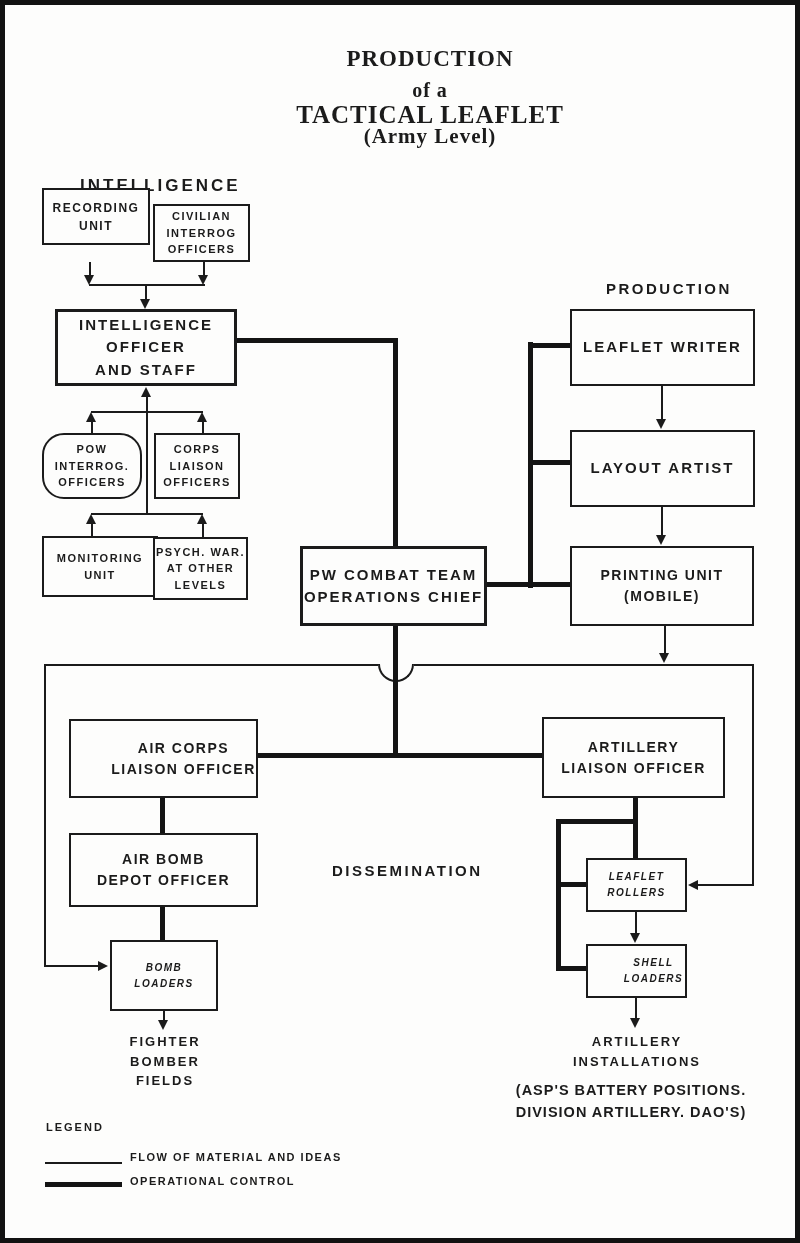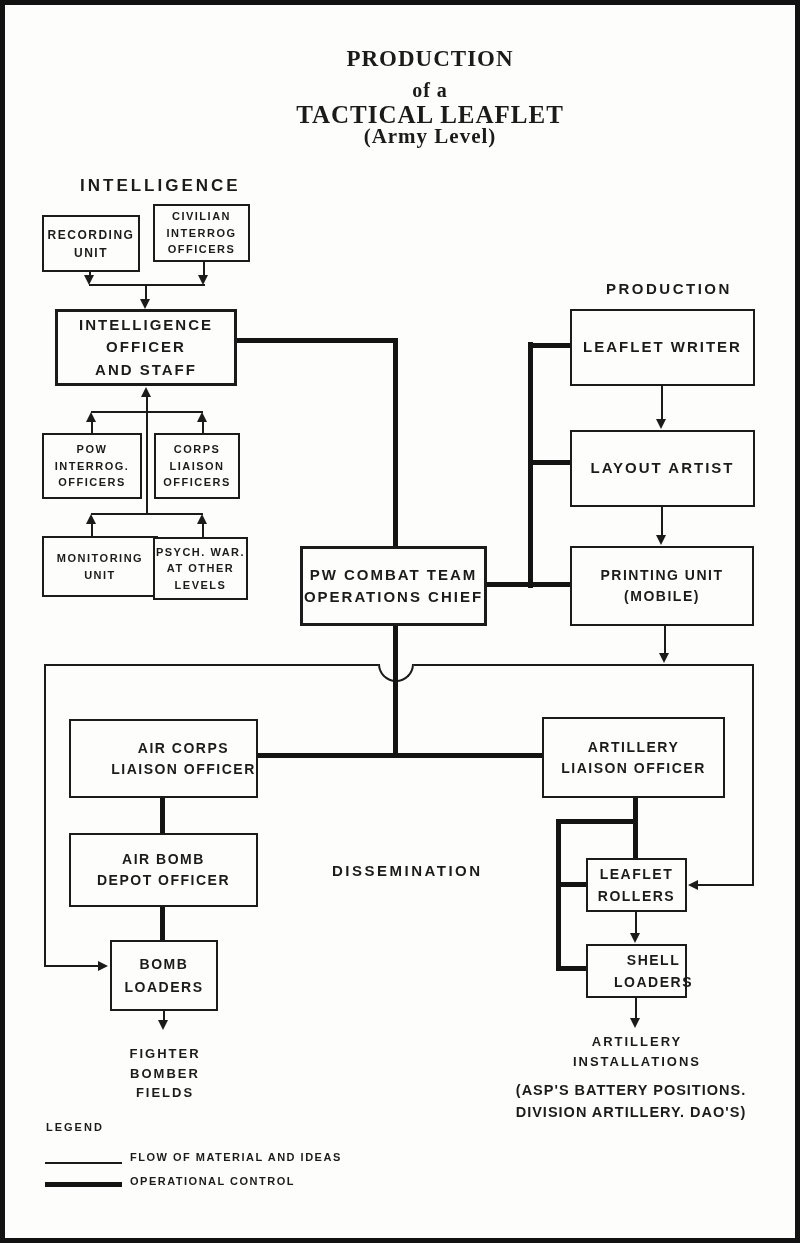--- a/index.html
+++ b/index.html
@@ -19,21 +19,21 @@
 
   
   .bx { position:absolute; box-sizing:border-box; border:2px solid #1b1b1b; background:#fdfdfc;
         display:flex; align-items:center; justify-content:center; text-align:center;
         white-space:pre-line; font-weight:700; letter-spacing:2px; line-height:1.5; z-index:4; }
   .heavy { border-width:3px; }
   .fs15 { font-size:15px; }
   .fs14 { font-size:14px; letter-spacing:1.5px; }
   .fs12 { font-size:12px; letter-spacing:1.5px; }
   .fs11 { font-size:11px; letter-spacing:1.5px; }
-  .fs10 { font-size:14px; letter-spacing:1.5px; line-height:1.6; }
+  .fs10 { font-size:10px; letter-spacing:1.5px; line-height:1.6;font-style:italic; }
 
   
   .h, .v { position:absolute; background:#1b1b1b; z-index:2; }
   .h { height:2px; } .v { width:2px; }
   .kh, .kv { position:absolute; background:#141414; z-index:3; }
   .kh { height:5px; } .kv { width:5px; }
   .arr { position:absolute; width:0; height:0; z-index:2; }
   .ad { border-left:5px solid transparent; border-right:5px solid transparent; border-top:10px solid #1b1b1b; }
   .au { border-left:5px solid transparent; border-right:5px solid transparent; border-bottom:10px solid #1b1b1b; }
   .ar { border-top:5px solid transparent; border-bottom:5px solid transparent; border-left:10px solid #1b1b1b; }
@@ -49,29 +49,29 @@
 
   <div class="tl" style="top:46px;  font-size:23px;">PRODUCTION</div>
   <div class="tl" style="top:101px; font-size:25px;">TACTICAL LEAFLET</div>
   <div class="tl" style="top:79px;  font-size:20px;">of a</div>
   <div class="tl" style="top:124px; font-size:21px;">(Army Level)</div>
 
   <div class="lbl" style="left:80px;  top:176px; font-size:17px; letter-spacing:3px;">INTELLIGENCE</div>
   <div class="lbl" style="left:606px; top:280px; font-size:15px; letter-spacing:2.5px;">PRODUCTION</div>
   <div class="lbl" style="left:332px; top:862px; font-size:15px; letter-spacing:2.5px;">DISSEMINATION</div>
 
-  <div class="bx fs12" style="left:42px;  top:215px; width:98px;  height:57px;">RECORDING
+  <div class="bx fs12" style="left:42px;  top:188px; width:108px;  height:57px;">RECORDING
 UNIT</div>
   <div class="bx fs11" style="left:153px; top:204px; width:97px;  height:58px;">CIVILIAN
 INTERROG
 OFFICERS</div>
   <div class="bx fs15 heavy" style="left:55px; top:309px; width:182px; height:77px;">INTELLIGENCE
 OFFICER
 AND STAFF</div>
-  <div class="bx fs11" style="left:42px;  top:433px; width:100px; height:66px;">POW
+  <div class="bx fs11" style="left:42px;  top:433px; width:100px; height:66px;border-radius:22px;">POW
 INTERROG.
 OFFICERS</div>
   <div class="bx fs11" style="left:154px; top:433px; width:86px;  height:66px;">CORPS
 LIAISON
 OFFICERS</div>
   <div class="bx fs11" style="left:42px;  top:536px; width:116px; height:61px;">MONITORING
 UNIT</div>
   <div class="bx fs15" style="left:570px; top:309px; width:185px; height:77px;">LEAFLET WRITER</div>
 
   <div class="bx fs11" style="left:153px; top:537px; width:95px;  height:63px;">PSYCH. WAR.
@@ -90,21 +90,21 @@
 LIAISON OFFICER</div>
   <div class="bx fs14" style="left:69px;  top:833px; width:189px; height:74px;">AIR BOMB
 DEPOT OFFICER</div>
   <div class="bx fs10" style="left:110px; top:940px; width:108px; height:71px;">BOMB
 LOADERS</div>
   <div class="bx fs10" style="left:586px; top:858px; width:101px; height:54px;">LEAFLET
 ROLLERS</div>
   <div class="bx fs10" style="left:586px; top:944px; width:101px; height:54px;padding-left:34px;">SHELL
 LOADERS</div>
 
-  <div class="lbl ctr" style="left:105px; top:1032px; width:120px; font-size:13px; letter-spacing:2px; line-height:1.5;margin-top:12px;">FIGHTER
+  <div class="lbl ctr" style="left:105px; top:1032px; width:120px; font-size:13px; letter-spacing:2px; line-height:1.5;">FIGHTER
 BOMBER
 FIELDS</div>
   <div class="lbl ctr" style="left:547px; top:1032px; width:180px; font-size:13px; letter-spacing:2px; line-height:1.5;">ARTILLERY
 INSTALLATIONS</div>
   <div class="lbl ctr" style="left:455px; top:1080px; width:352px; font-size:14.5px; letter-spacing:1px; line-height:1.5;">(ASP'S BATTERY POSITIONS.
 DIVISION ARTILLERY. DAO'S)</div>
 
   <div class="lbl" style="left:46px; top:1121px; font-size:11px; letter-spacing:2px;">LEGEND</div>
   <div class="h" style="left:45px; top:1162px; width:77px;"></div>
   <div class="lbl" style="left:130px; top:1151px; font-size:11px; letter-spacing:1.5px;">FLOW OF MATERIAL AND IDEAS</div>

